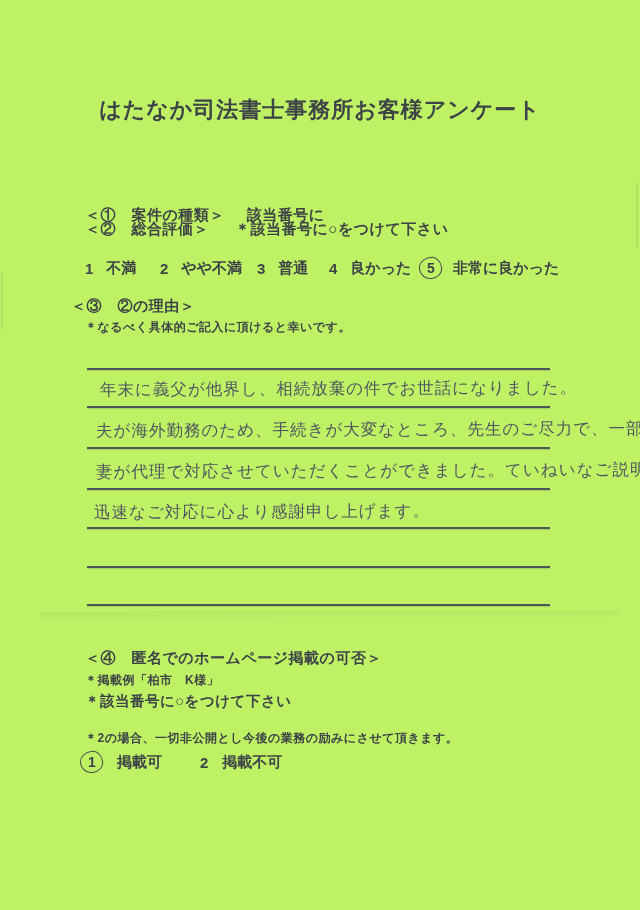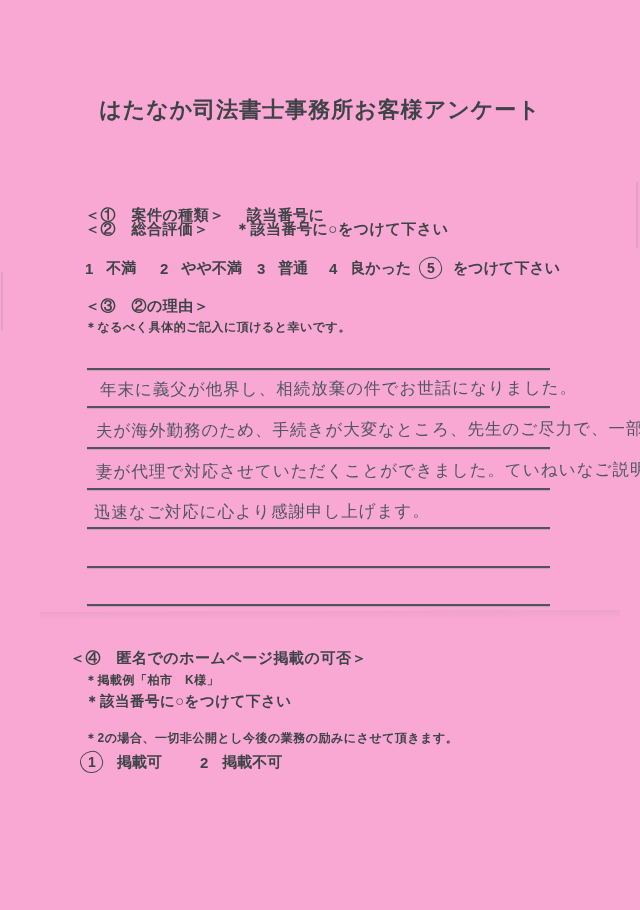--- a/index.html
+++ b/index.html
@@ -4,21 +4,21 @@
 <style>
   html, body { margin: 0; padding: 0; }
   body {
     background: #fcfcfc;
     font-family: "Liberation Sans", sans-serif;
   }
   #page {
     position: relative;
     width: 640px;
     height: 910px;
-    background: #f9a8d4;
+    background: #bef264;
     overflow: hidden;
   }
   .printed {
     position: absolute;
     color: #3e4347;
     font-weight: bold;
     font-size: 15px;
     letter-spacing: 0.5px;
     white-space: pre;
     line-height: 20px;
@@ -26,23 +26,23 @@
   .doc-title {
     top: 100px;
     left: 0;
     width: 100%;
     text-align: center;
     font-size: 22px;
     letter-spacing: 1px;
   }
   .q1-row  { top: 175px; left: 85px; display: flex; gap: 22px; margin-top: 30px; }
   .q2-row  { top: 219px; left: 85px; display: flex; gap: 26px; }
-  .q3-label{ top: 296px; left: 85px; }
+  .q3-label{ top: 296px; left: 71px; }
   .q3-note { top: 317px; left: 85px; font-size: 12px; }
-  .q4-label{ top: 648px; left: 70px; }
+  .q4-label{ top: 648px; left: 85px; }
   .q4-note-1 { top: 670px; left: 85px; font-size: 12px; }
   .q4-note-2 { top: 691px; left: 85px; font-size: 14.5px; }
   .q4-note-3 { top: 728px; left: 85px; font-size: 12px; }
 
   .rating-row { position: absolute; top: 254px; left: 85px; width: 470px; height: 28px; }
   .rating-option {
     position: absolute;
     top: 0;
     display: flex;
     align-items: center;
@@ -157,21 +157,21 @@
       <span>普通</span>
     </div>
     <div class="rating-option opt-4">
       <span>4</span>
       <span>良かった</span>
     </div>
     <div class="rating-option opt-5">
       <span class="hand-circle">
         <span>5</span>
       </span>
-      <span>をつけて下さい</span>
+      <span>非常に良かった</span>
     </div>
   </div>
 
   <div class="printed q3-label">＜③　②の理由＞</div>
   <div class="printed q3-note">＊なるべく具体的ご記入に頂けると幸いです。</div>
 
   <div id="rules">
     <div class="rule"></div>
     <div class="rule"></div>
     <div class="rule"></div>

